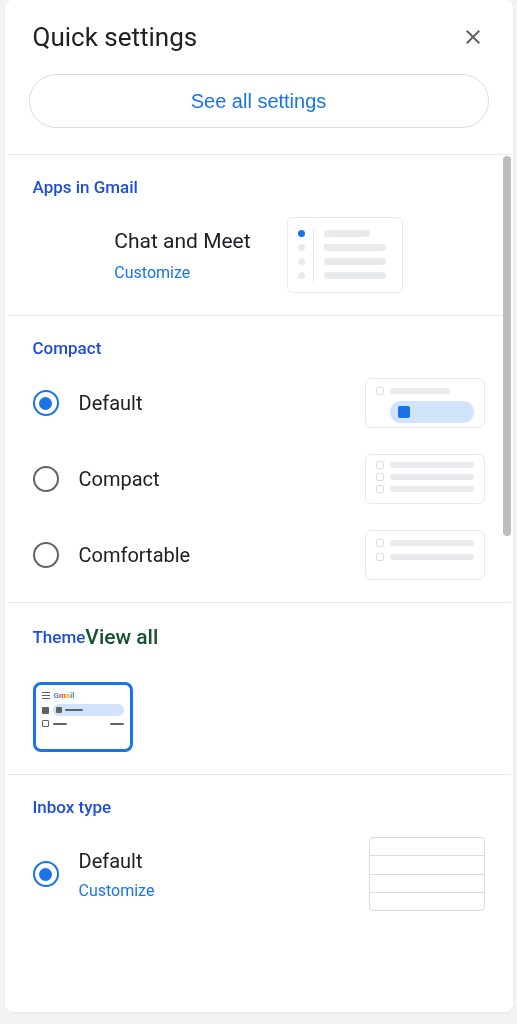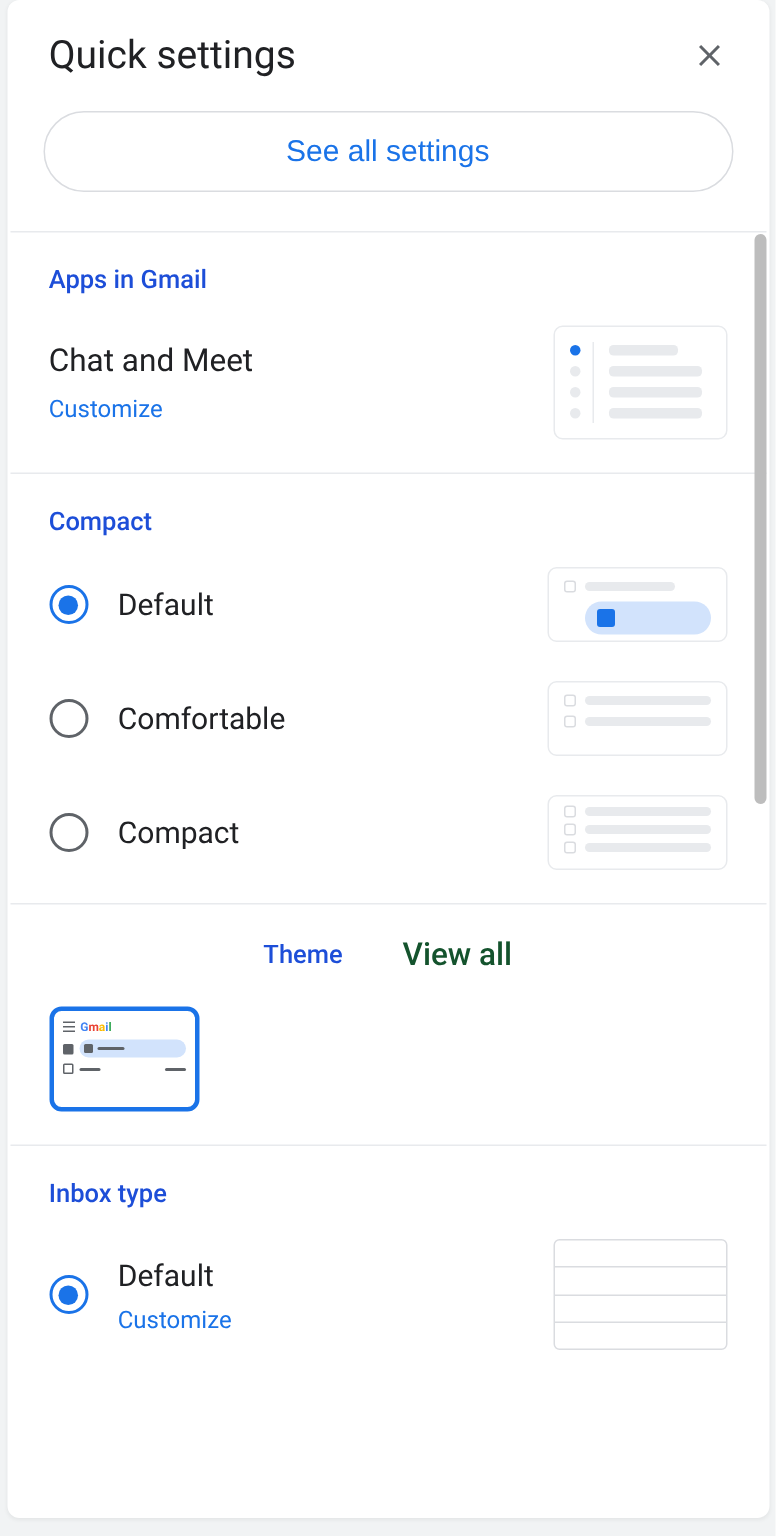--- a/index.html
+++ b/index.html
@@ -70,21 +70,21 @@
 
     .section { padding: 22px 28px; }
     .section-label {
       color: #1d4ed8;
       font-size: 17px;
       font-weight: 500;
       margin-bottom: 20px;
     }
 
     
-    .apps-row { display: flex; justify-content: space-between; align-items: center; gap: 36px; }
+    .apps-row { display: flex; justify-content: center; align-items: center; gap: 36px; }
     .apps-text .row-title { font-size: 21px; color: #202124; margin-bottom: 10px; }
     .customize-link { color: #1a73e8; font-size: 16px; cursor: pointer; }
     .apps-thumb {
       width: 116px; height: 76px;
       border: 1.5px solid #e8eaed; border-radius: 6px;
       display:flex; padding:10px 10px; gap:10px;
     }
     .apps-dots { display:flex; flex-direction:column; gap:7px; padding-top:2px; border-right:1px solid #e8eaed; padding-right:8px; }
     .dot { width:7px; height:7px; border-radius:50%; background:#e8eaed; }
     .dot.active { background:#1a73e8; }
@@ -112,21 +112,21 @@
       padding:8px 10px; display:flex; flex-direction:column; gap:6px;
     }
     .dt-row{display:flex; align-items:center; gap:6px;}
     .dt-box{width:8px;height:8px;border:1.5px solid #dadce0;border-radius:2px;flex-shrink:0;}
     .dt-line{height:6px;background:#e8eaed;border-radius:3px;flex:1;}
     .dt-pill{background:#d2e3fc;border-radius:11px;height:22px;flex:1;display:flex;align-items:center;gap:6px;padding:0 8px;margin-left:14px;}
     .dt-icon{width:12px;height:12px;background:#1a73e8;border-radius:2px;flex-shrink:0;}
     .dt-pill-line{height:5px;width:0;background:#1a73e8;border-radius:2px;}
 
     
-    .theme-header{display:flex;justify-content:center;align-items:center;margin-bottom:22px;gap:40px;}
+    .theme-header{display:flex;justify-content:flex-start;align-items:center;margin-bottom:33px;}
     .theme-header .section-label{margin-bottom:0;}
     .view-all{color:#14532d;font-size:21px;cursor:pointer;font-weight:500;}
     .theme-thumb{
       width:100px; height:70px; border:3px solid #1a73e8; border-radius:8px;
       padding:6px; display:flex; flex-direction:column; gap:4px; cursor:pointer;
     }
     .th-top{display:flex;align-items:center;gap:4px;}
     .th-ham{width:8px;display:flex;flex-direction:column;gap:1.5px;}
     .th-ham span{height:1.5px;background:#5f6368;}
     .th-m{display:inline-flex;}
@@ -206,41 +206,41 @@
             <div class="dt-pill">
               <div class="dt-icon"></div>
               <div class="dt-pill-line"></div>
             </div>
           </div>
       </div>
     </div>
 
     <div class="density-row">
       <div class="radio"></div>
+      <div class="density-label">Compact</div>
+      <div class="density-thumb" style="gap:4px;padding:6px 10px">
+        <div class="dt-row">
+            <div class="dt-box"></div>
+            <div class="dt-line"></div>
+          </div>
+        <div class="dt-row">
+            <div class="dt-box"></div>
+            <div class="dt-line"></div>
+          </div>
+        <div class="dt-row">
+            <div class="dt-box"></div>
+            <div class="dt-line"></div>
+          </div>
+      </div>
+    </div>
+
+    <div class="density-row">
+      <div class="radio"></div>
       <div class="density-label">Comfortable</div>
       <div class="density-thumb">
-        <div class="dt-row">
-            <div class="dt-box"></div>
-            <div class="dt-line"></div>
-          </div>
-        <div class="dt-row">
-            <div class="dt-box"></div>
-            <div class="dt-line"></div>
-          </div>
-      </div>
-    </div>
-
-    <div class="density-row">
-      <div class="radio"></div>
-      <div class="density-label">Compact</div>
-      <div class="density-thumb" style="gap:4px;padding:6px 10px">
-        <div class="dt-row">
-            <div class="dt-box"></div>
-            <div class="dt-line"></div>
-          </div>
         <div class="dt-row">
             <div class="dt-box"></div>
             <div class="dt-line"></div>
           </div>
         <div class="dt-row">
             <div class="dt-box"></div>
             <div class="dt-line"></div>
           </div>
       </div>
     </div>

